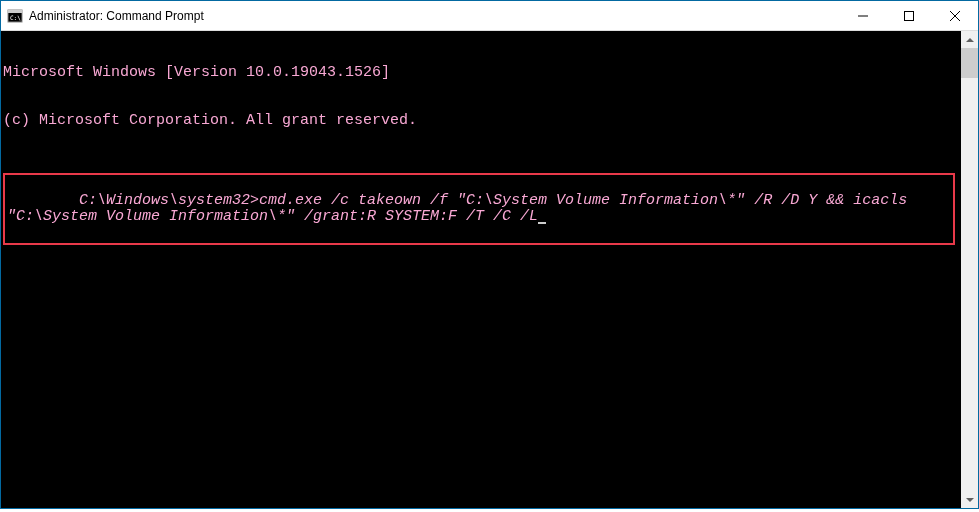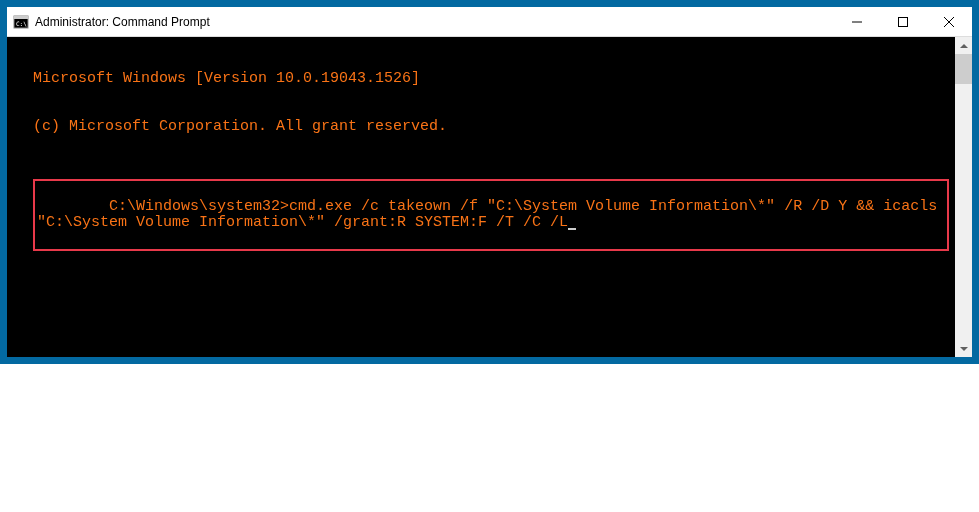--- a/index.html
+++ b/index.html
@@ -9,22 +9,22 @@
     }
     body {
       width: 979px;
       height: 512px;
       background: #fff;
       font-family: "Segoe UI", Tahoma, sans-serif;
       overflow: hidden;
     }
     .window {
       width: 979px;
-      height: 364px;
-      border: 7px solid #0369a1;
+      height: 509px;
+      border: 1px solid #0369a1;
       display: flex;
       flex-direction: column;
       background: #fff;
     }
     .titlebar {
       height: 30px;
       background: #fff;
       display: flex;
       align-items: center;
       padding-left: 6px;
@@ -62,39 +62,39 @@
       cursor: pointer;
     }
     .client-area {
       flex: 1;
       display: flex;
       background: #000;
     }
     .terminal {
       flex: 1;
       background: #000;
-      color: #f97316;
+      color: #f9a8d4;
       font-family: "NSimSun", "SimSun", "Consolas", "Courier New", monospace;
       font-size: 15px;
       line-height: 16px;
       padding: 2px 0 0 2px;
       white-space: pre-wrap;
       word-break: break-all;
       position: relative;
-      margin-left: 24px;
     }
     .terminal-line {
       white-space: pre-wrap;
       word-break: break-all;
     }
     .highlight-box {
       border: 2px solid #e8394a;
       padding: 2px 2px;
       margin-top: 12px;
       margin-right: 6px;
+      font-style: italic;
     }
     .prompt-block {
       white-space: pre-wrap;
       word-break: break-all;
     }
     .cursor {
       display: inline-block;
       width: 8px;
       height: 2px;
       background: #ccc;

